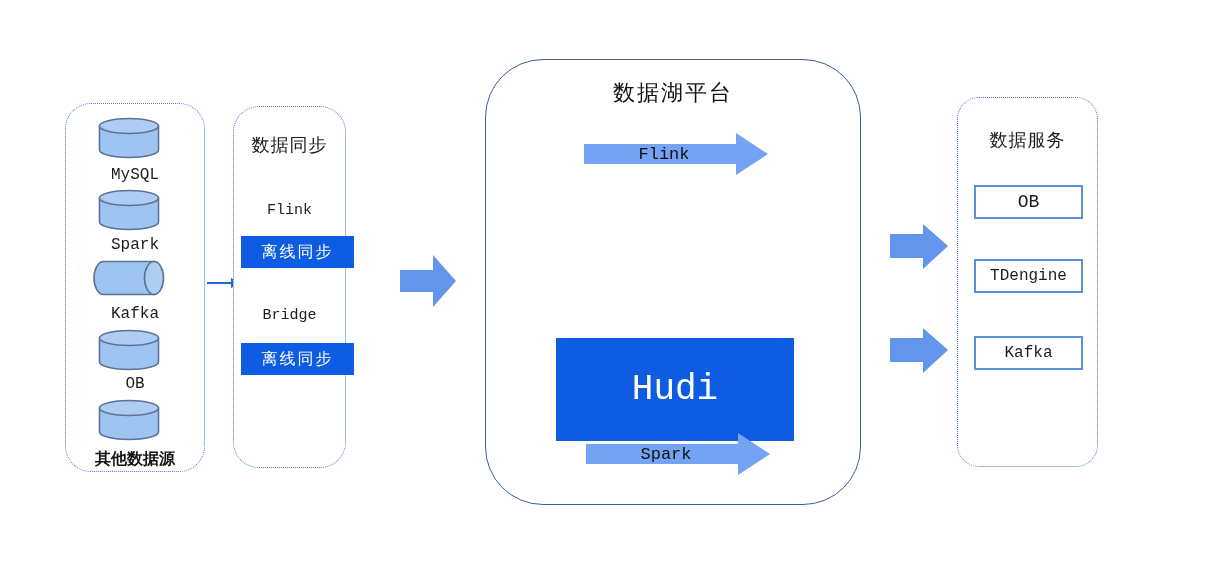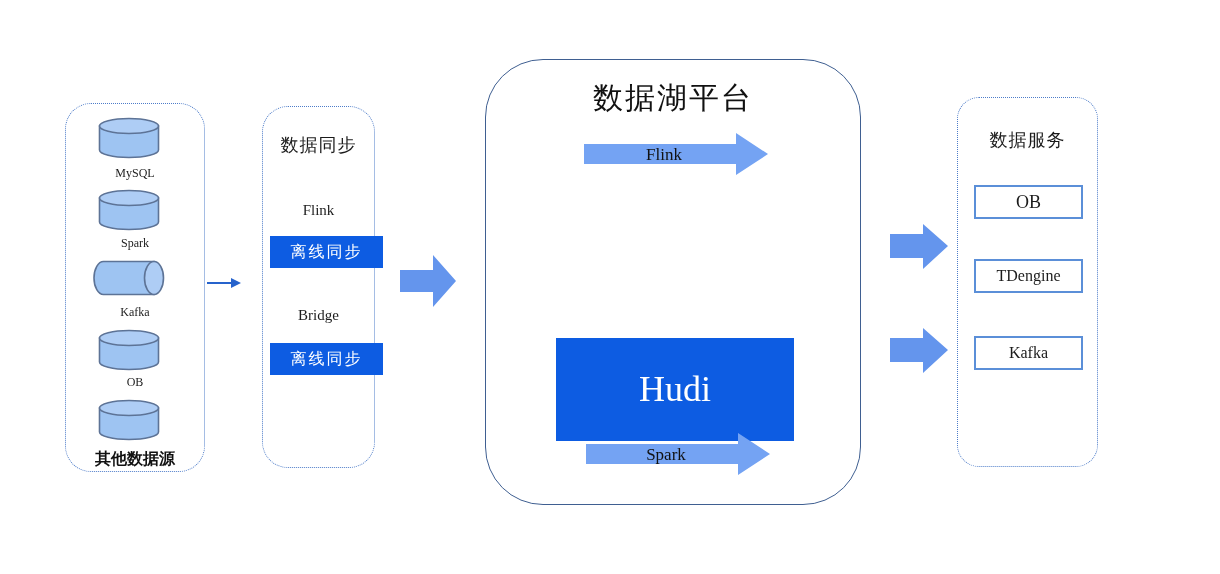--- a/index.html
+++ b/index.html
@@ -4,46 +4,46 @@
 <style>
   * { margin:0; padding:0; box-sizing:border-box; }
   body { background:#ffffff; }
   .canvas {
     position:relative; width:1220px; height:574px; background:#ffffff;
     font-family:"Liberation Sans", sans-serif; overflow:hidden;
   }
   .panel-dotted {
     position:absolute; border:1px dotted #4d7cc9; border-radius:26px; background:#ffffff;
   }
-  .mono { font-family:Liberation Serif, serif; }
+  .mono { font-family:Liberation Mono, monospace; }
   .serif { font-family:"Liberation Serif","DejaVu Serif",serif; }
   .abs { position:absolute; }
 
   
   #sources-panel { left:65px; top:103px; width:140px; height:369px; }
   .src-label { position:absolute; left:0; width:100%; text-align:center;
-               font-size:12px; color:#1c1c1c; }
+               font-size:16px; color:#1c1c1c; }
   .src-label-cn { position:absolute; left:0; width:100%; text-align:center;
                   font-size:16px; font-weight:bold; color:#111; }
 
   
-  #sync-panel { left:262px; top:106px; width:113px; height:362px; }
+  #sync-panel { left:233px; top:106px; width:113px; height:362px; }
   .panel-title { position:absolute; left:0; width:100%; text-align:center;
                  font-size:18px; color:#1a1a1a; letter-spacing:1px; }
   .engine-label { position:absolute; left:0; width:100%; text-align:center;
                   font-size:15px; color:#1c1c1c; }
   .sync-box { position:absolute; left:7px; width:113px; height:32px; background:#0d5ce2;
               color:#ffffff; font-size:16px; line-height:32px; text-align:center;
               letter-spacing:2px; }
 
   
   #platform-panel { left:485px; top:59px; width:376px; height:446px;
                     border:1.5px solid #3f5f91; border-radius:58px; background:#ffffff; }
   .platform-title { position:absolute; left:0; top:18px; width:100%; text-align:center;
-                    font-size:30px; color:#111; letter-spacing:2px; }
+                    font-size:22px; color:#111; letter-spacing:2px; }
   .storage-box { position:absolute; background:#0d5ce2; color:#ffffff;
                  text-align:center; }
   #kafka-td-box { left:68px; top:124px; width:240px; height:105px;
                   font-size:31px; line-height:105px; }
   #hudi-box { left:70px; top:254px; width:238px; height:103px;
               font-size:36px; line-height:103px;margin-top:24px; }
   .flow-arrow-wrap { position:absolute; width:184px; height:43px; }
   #ingest-arrow { left:98px; top:73px; }
   #process-arrow { left:100px; top:373px; }
   .flow-arrow-label { position:absolute; left:0; top:0; width:160px; height:43px;

